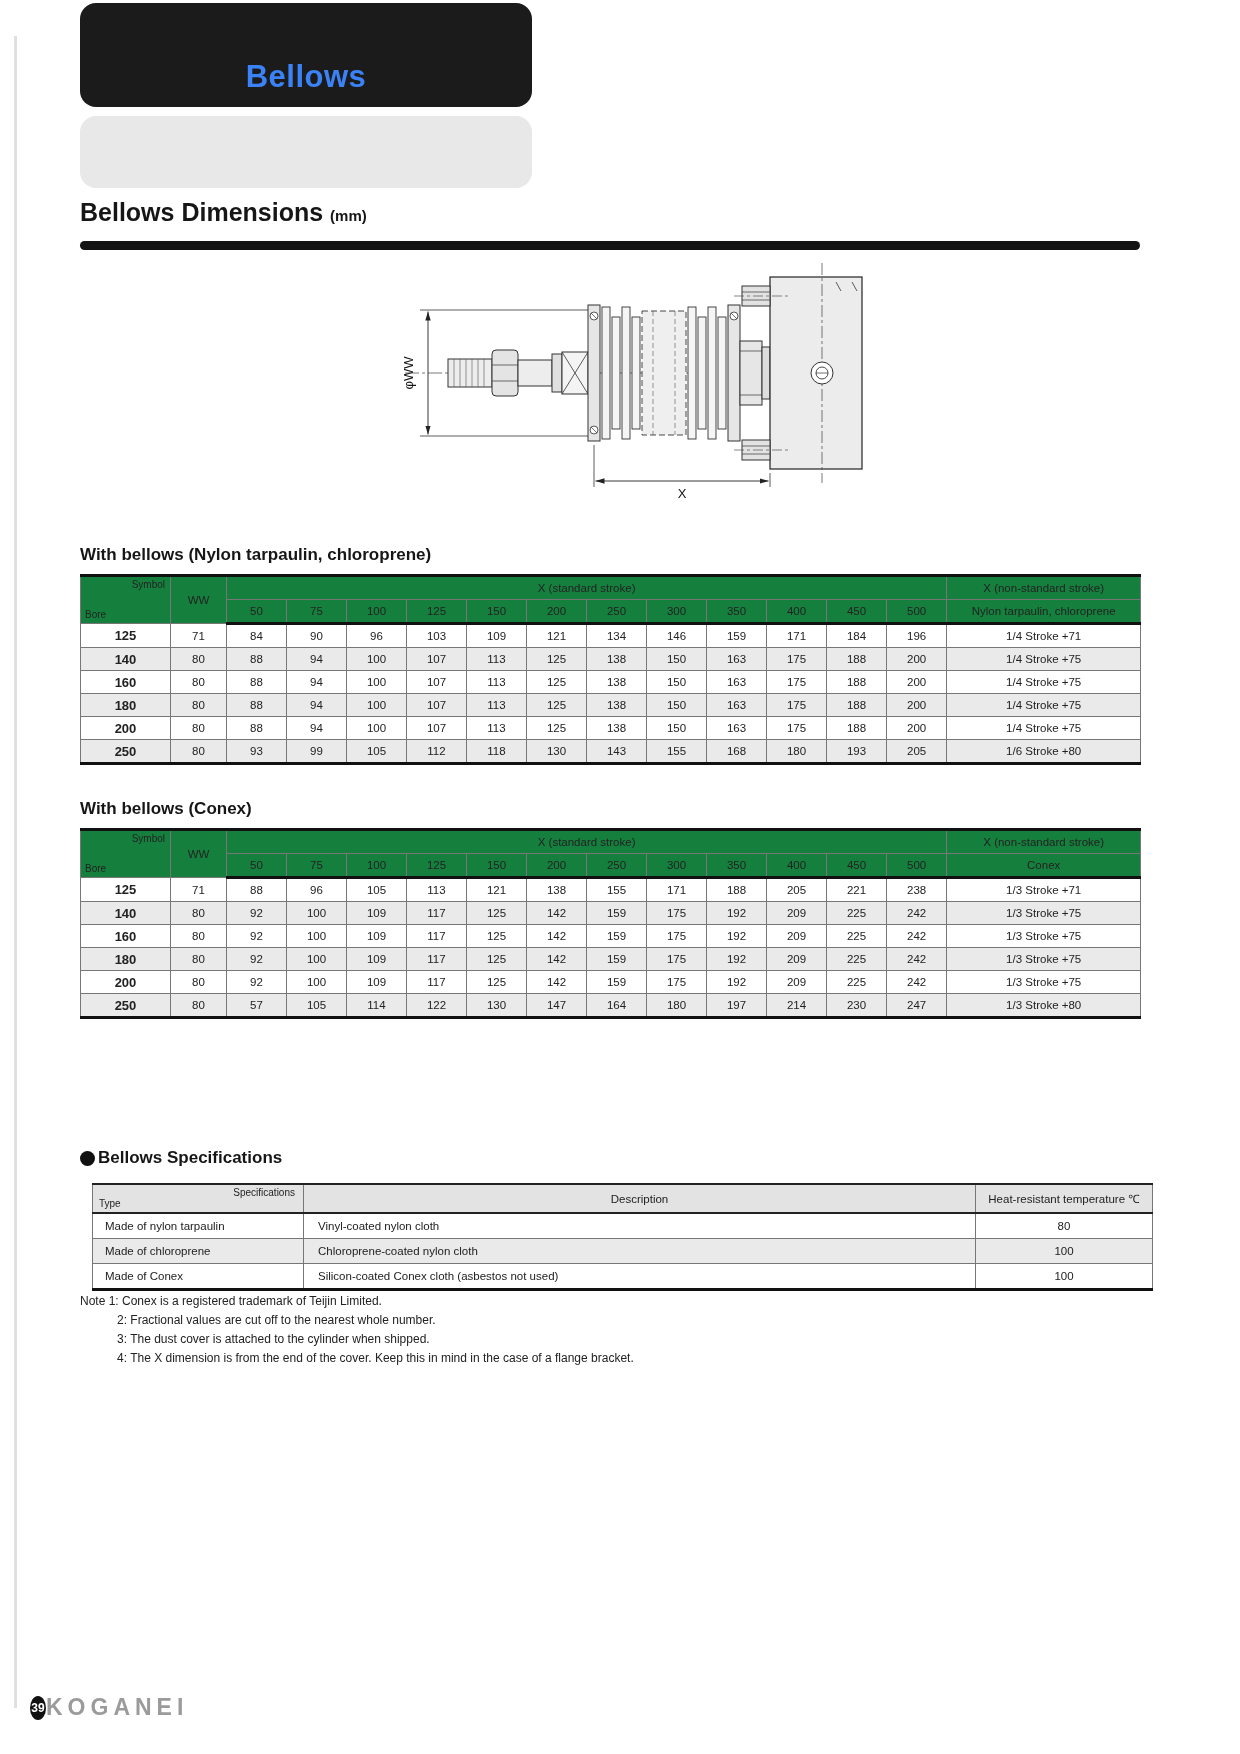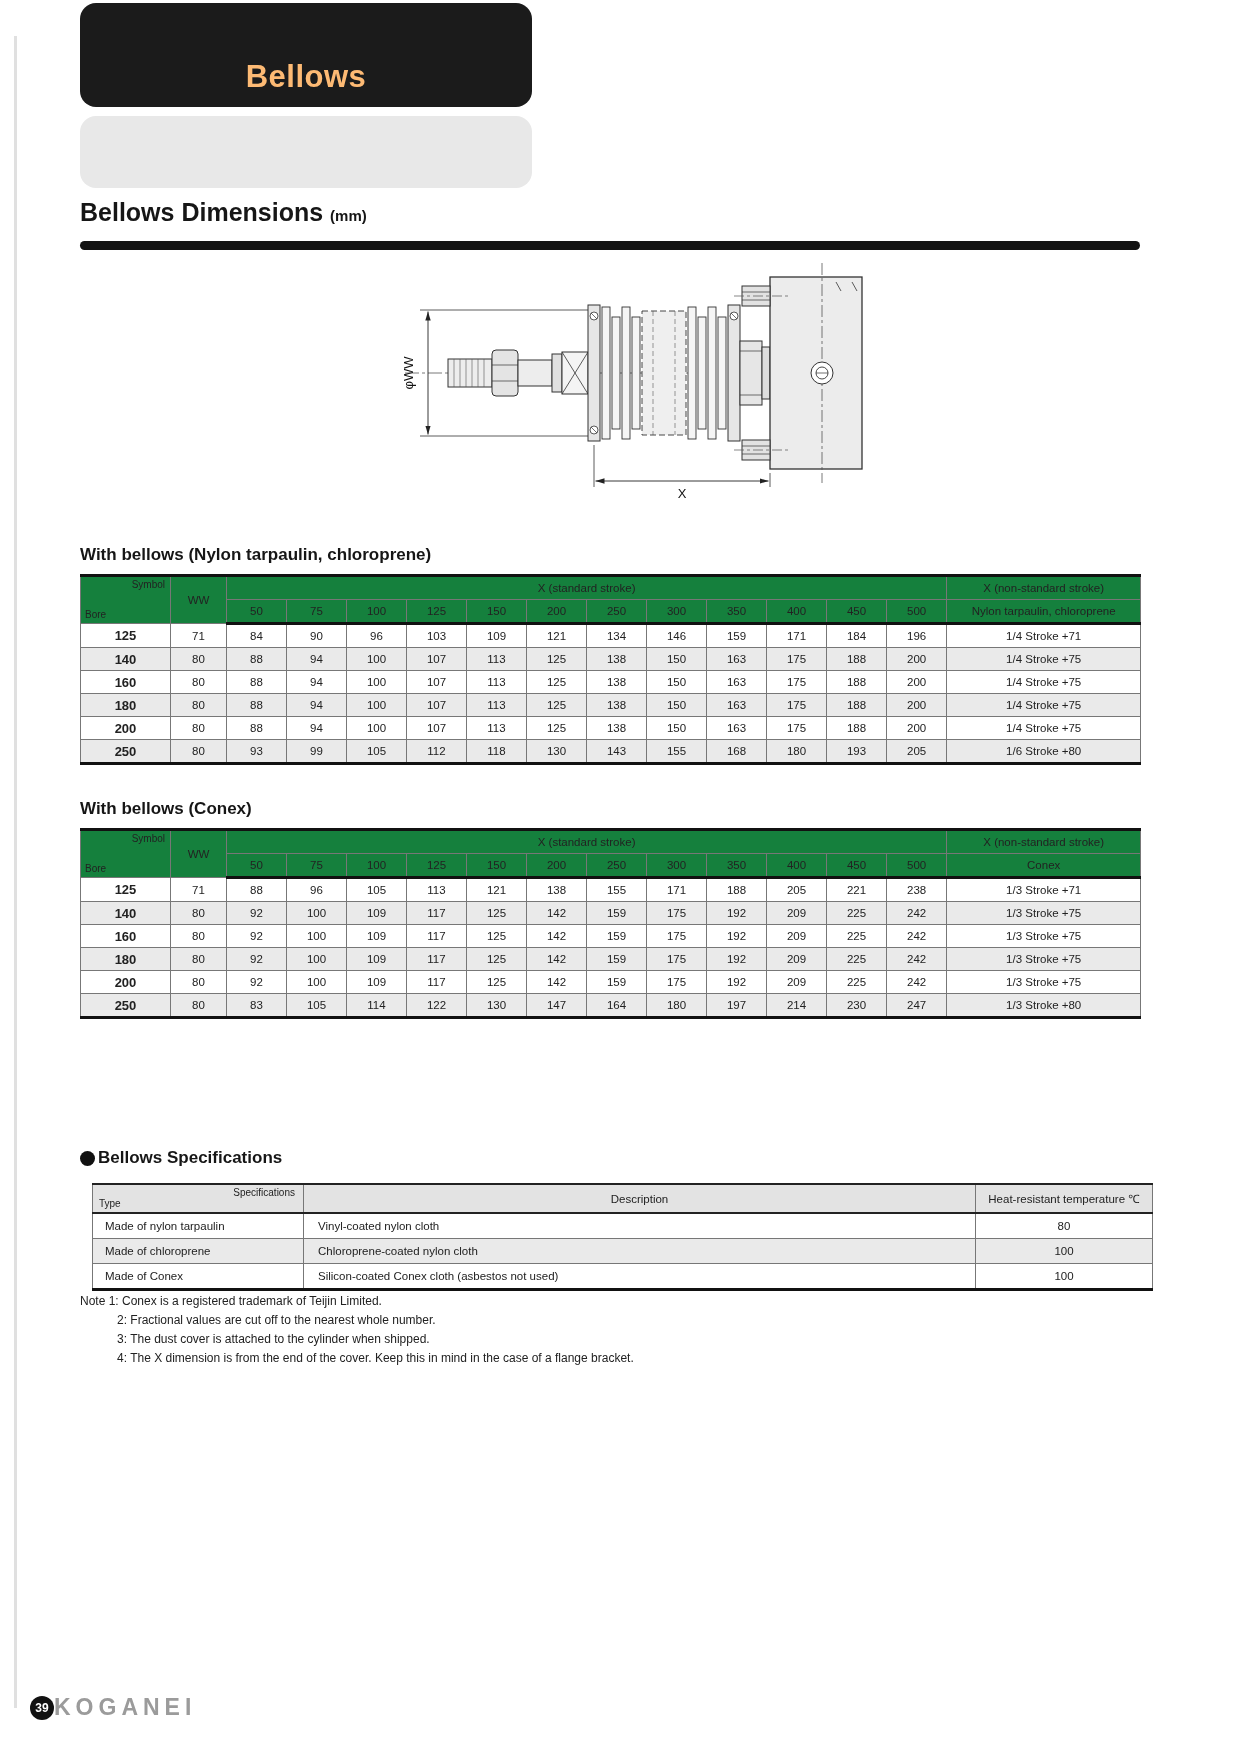--- a/index.html
+++ b/index.html
@@ -3,21 +3,21 @@
 <meta charset="utf-8">
 <style>
   html,body{margin:0;padding:0;background:#fff;}
   body{width:1240px;height:1754px;position:relative;font-family:"Liberation Sans",sans-serif;color:#1a1a1a;}
   .page{position:absolute;inset:0;background:#fff;overflow:hidden;}
   .edge-line{position:absolute;left:14px;top:36px;width:3px;height:1672px;background:#e0e0e0;}
 
   
   .title-banner{position:absolute;left:80px;top:3px;width:452px;height:104px;background:#1b1b1b;
     border-radius:16px;display:flex;align-items:flex-end;justify-content:center;padding-bottom:12px;box-sizing:border-box;}
-  .title-banner .t{color:#fdba74;font-weight:bold;font-size:31px;letter-spacing:.5px;}
+  .title-banner .t{color:#3b82f6;font-weight:bold;font-size:31px;letter-spacing:.5px;}
   .gray-banner{position:absolute;left:80px;top:116px;width:452px;height:72px;background:#e8e8e8;border-radius:16px;}
 
   
   .section-heading{position:absolute;left:80px;top:198px;font-weight:bold;font-size:25px;color:#161616;}
   .section-heading .unit{font-size:15px;font-weight:bold;}
   .heading-bar{position:absolute;left:80px;top:241px;width:1060px;height:9px;background:#131313;border-radius:5px;}
 
   
   .drawing{position:absolute;left:390px;top:255px;width:500px;height:245px;}
   .drawing svg{width:100%;height:100%;}
@@ -53,21 +53,21 @@
   .sdiag .dt{position:absolute;top:2px;right:8px;font-size:10px;}
   .sdiag .db{position:absolute;bottom:3px;left:6px;font-size:10px;}
 
   
   .notes{position:absolute;left:80px;top:1292px;font-size:12px;line-height:19px;color:#222;}
   .notes div{white-space:pre;}
   .notes div:not(:first-child){padding-left:37px;}
 
   
   .footer{position:absolute;left:30px;top:1694px;display:flex;align-items:center;}
-  .page-circle{width:24px;height:24px;border-radius:50%;background:#111;color:#fff;font-size:12px;font-weight:bold;
+  .page-circle{width:16px;height:24px;border-radius:50%;background:#111;color:#fff;font-size:12px;font-weight:bold;
     display:flex;align-items:center;justify-content:center;}
   .brand{font-weight:900;font-size:23px;letter-spacing:5px;color:#9b9b9b;}
 </style>
 </head>
 <body>
 
 <div class="page">
   <div class="edge-line"></div>
 
   <div class="title-banner">
@@ -450,21 +450,21 @@
           <td>175</td>
           <td>192</td>
           <td>209</td>
           <td>225</td>
           <td>242</td>
           <td class="nonstd">1/3 Stroke +75</td>
         </tr>
         <tr>
           <td class="bore">250</td>
           <td>80</td>
-          <td>83</td>
+          <td>57</td>
           <td>105</td>
           <td>114</td>
           <td>122</td>
           <td>130</td>
           <td>147</td>
           <td>164</td>
           <td>180</td>
           <td>197</td>
           <td>214</td>
           <td>230</td>

